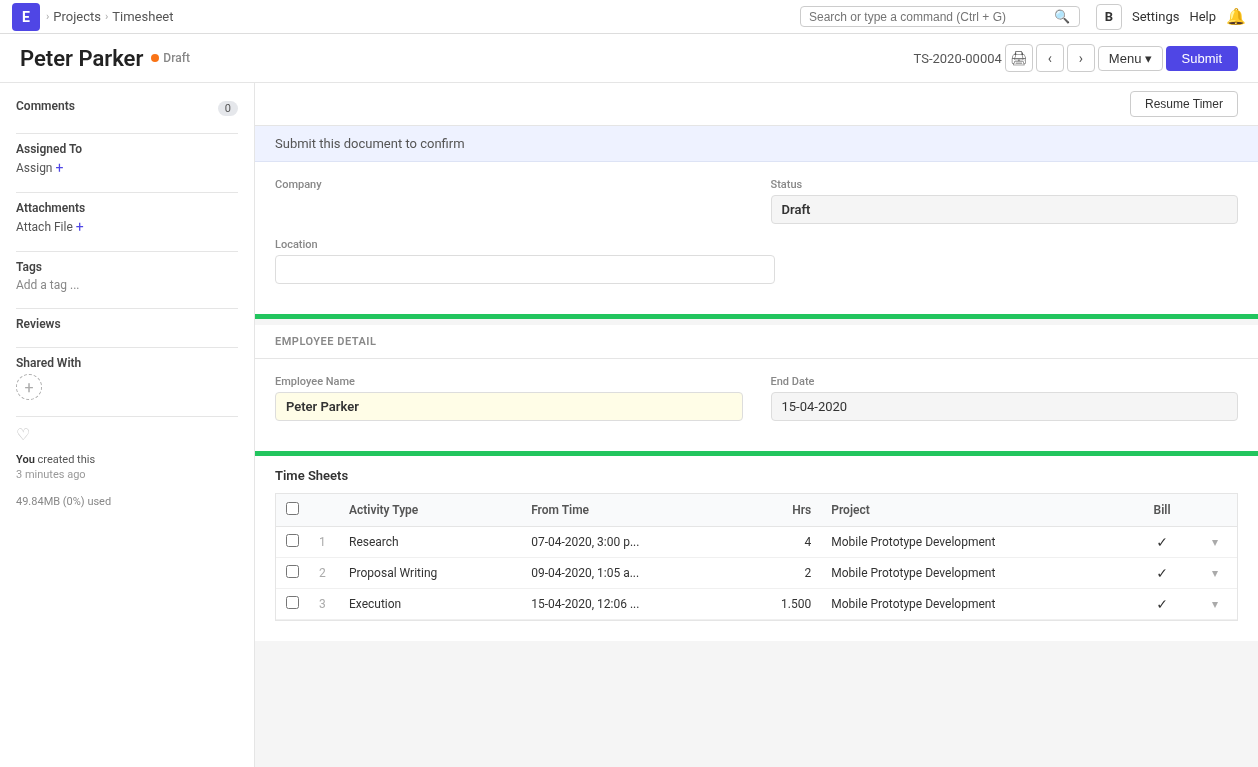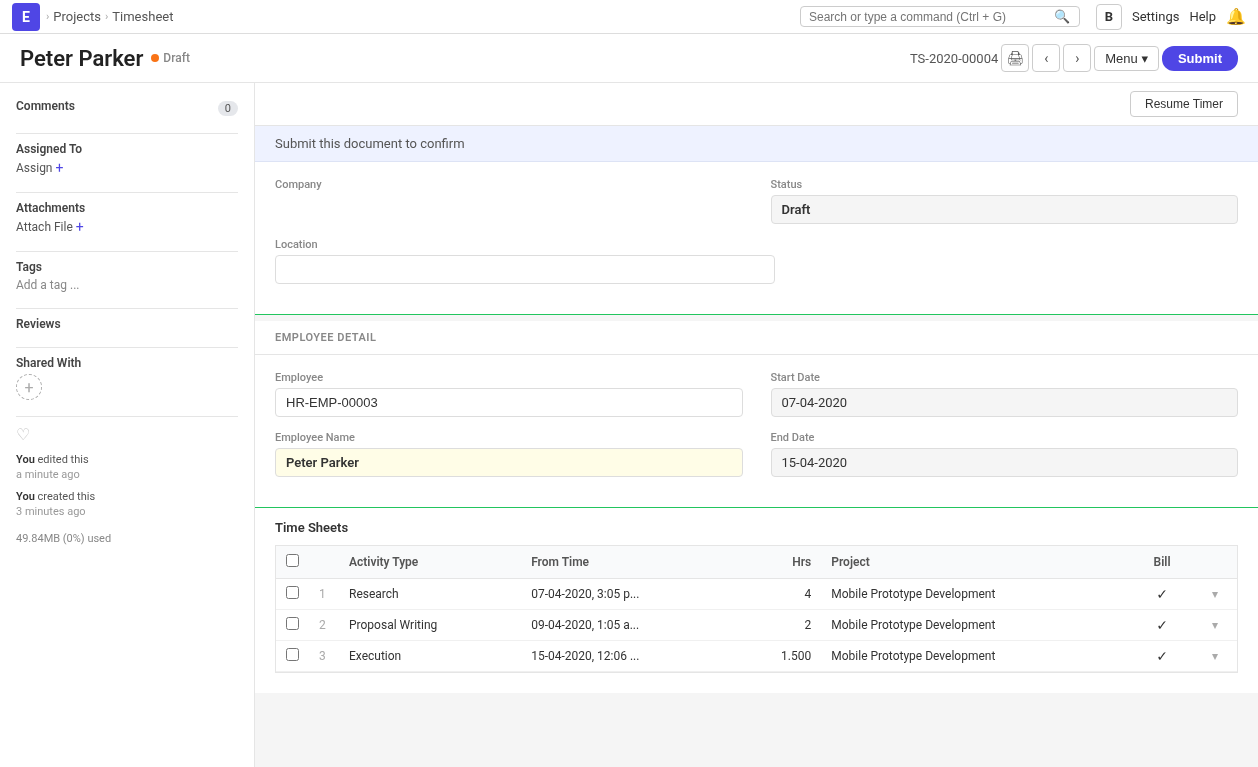--- a/index.html
+++ b/index.html
@@ -51,21 +51,21 @@
       width: 28px; height: 28px; border: 1px solid #ccc; border-radius: 4px;
       display: flex; align-items: center; justify-content: center;
       background: #fff; cursor: pointer; color: #555; font-size: 14px;
     }
     .menu-btn {
       padding: 4px 10px; border: 1px solid #ccc; border-radius: 4px;
       background: #fff; cursor: pointer; font-size: 13px; color: #333;
     }
     .submit-btn {
       padding: 5px 16px; background: #4f46e5; color: #fff; border: none;
-      border-radius: 12px; cursor: pointer; font-size: 13px; font-weight: 700;
+      border-radius: 4px; cursor: pointer; font-size: 13px; font-weight: 400;
     }
 
     
     .main-layout { display: flex; height: calc(767px - 68px); overflow: hidden; }
 
     
     .sidebar {
       width: 255px; flex-shrink: 0; background: #fff;
       border-right: 1px solid #e5e5e5; padding: 16px; overflow-y: auto;
     }
@@ -98,21 +98,21 @@
     .timer-bar {
       display: flex; justify-content: flex-end; padding: 8px 20px;
       background: #fff; border-bottom: 1px solid #e5e5e5;
     }
     .resume-timer-btn {
       padding: 5px 14px; background: #fff; border: 1px solid #ccc;
       border-radius: 4px; cursor: pointer; font-size: 12px; color: #333;
     }
 
     
-    .form-card { background: #fff; margin: 0; border-bottom: 1px solid #22c55e; }
+    .form-card { background: #fff; margin: 0; border-bottom: 5px solid #22c55e; }
     .submit-banner {
       background: #eef2ff; padding: 10px 20px;
       font-size: 13px; color: #555; border-bottom: 1px solid #dde3f5;
     }
     .form-body { padding: 16px 20px; }
     .form-row { display: flex; gap: 28px; margin-bottom: 14px; }
     .form-group { display: flex; flex-direction: column; gap: 4px; flex: 1; }
     .form-label { font-size: 11px; color: #888; font-weight: 500; }
     .form-input {
       border: 1px solid #ddd; border-radius: 4px; padding: 6px 10px;
@@ -254,25 +254,20 @@
 
     <div class="sidebar-section">
       <div class="sidebar-label">Shared With</div>
       <div class="shared-add-btn">+</div>
     </div>
 
     <hr class="divider">
 
     <div class="heart-icon">♡</div>
 
-    <div class="activity-log">
-      <span class="you">You</span>
-      <span> edited this</span><br>
-      <span class="activity-time">a minute ago</span>
-    </div>
 
     <div class="activity-log">
       <span class="you">You</span>
       <span> created this</span><br>
       <span class="activity-time">3 minutes ago</span>
     </div>
 
     <div class="storage-info">49.84MB (0%) used</div>
   </aside>
 
@@ -302,30 +297,20 @@
             <input class="form-input" type="text" value="" style="">
           </div>
         </div>
       </div>
     </div>
 
     <div class="section-header">EMPLOYEE DETAIL</div>
 
     <div class="form-card">
       <div class="form-body">
-        <div class="form-row">
-          <div class="form-group">
-            <label class="form-label">Employee</label>
-            <input class="form-input" type="text" value="HR-EMP-00003" style="">
-          </div>
-          <div class="form-group">
-            <label class="form-label">Start Date</label>
-            <div class="form-input-readonly">07-04-2020</div>
-          </div>
-        </div>
         <div class="form-row">
           <div class="form-group">
             <label class="form-label">Employee Name</label>
             <div class="form-input-name">Peter Parker</div>
           </div>
           <div class="form-group">
             <label class="form-label">End Date</label>
             <div class="form-input-readonly">15-04-2020</div>
           </div>
         </div>
@@ -348,21 +333,21 @@
               <th></th>
             </tr>
           </thead>
           <tbody id="timesheets-tbody">
           <tr>
     <td class="check-col">
       <input type="checkbox" style="">
     </td>
     <td class="num-col" style="color:#aaa;">1</td>
     <td>Research</td>
-    <td>07-04-2020, 3:05 p...</td>
+    <td>07-04-2020, 3:00 p...</td>
     <td class="num">4</td>
     <td>Mobile Prototype Development</td>
     <td class="center">
       <span class="checkmark">✓</span>
     </td>
     <td class="center">
       <span class="row-chevron">▾</span>
     </td>
   </tr>
               <tr>

